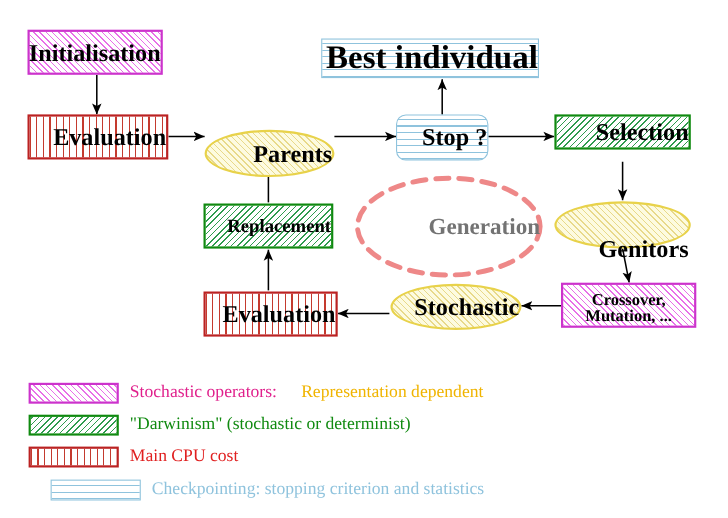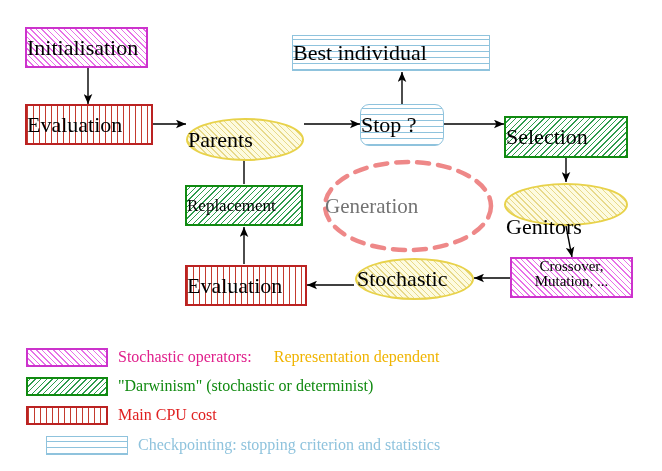--- a/index.html
+++ b/index.html
@@ -1,21 +1,21 @@
 <!DOCTYPE html>
 <html><head>
 <meta charset="utf-8">
 <style>
   html,body{margin:0;padding:0;background:#ffffff;}
   body{
     width:662px;height:471px;position:relative;overflow:hidden;
     font-family:"Liberation Serif", serif;
   }
   #canvas{position:absolute;left:0;top:0;width:662px;height:471px;}
-  .node{position:absolute;display:flex;align-items:center;justify-content:flex-start;text-align:center;}
+  .node{position:absolute;display:flex;align-items:center;justify-content:flex-end;text-align:center;font-weight:bold;}
   .node .lbl{position:relative;z-index:5;color:#000;font-family:"Liberation Serif",serif;}
   .box{box-sizing:border-box;}
   .ell{box-sizing:border-box;border-radius:50%;}
   
   .fill-magenta{
     background-color:#ffffff;
     background-image:repeating-linear-gradient(45deg,
       #e86fe8 0px,#e86fe8 1px,rgba(255,255,255,0) 1px,rgba(255,255,255,0) 4px);
     border:2px solid #cc33cc;
   }
@@ -100,28 +100,28 @@
 
 <div class="node box fill-red" style="left:25px;top:104px;width:128px;height:41px;">
   <span class="lbl" style="font-size:22px;">Evaluation</span>
 </div>
 
 <div class="node ell fill-yellow" style="left:186px;top:118px;width:118px;height:43px;">
   <span class="lbl" style="font-size:22px;">Parents</span>
 </div>
 
 <div class="node box fill-blue" style="left:292px;top:35px;width:198px;height:36px;">
-  <span class="lbl" style="font-size:22px;">Best individual</span>
+  <span class="lbl" style="font-size:30px;">Best individual</span>
 </div>
 
 <div class="node box rounded fill-blue" style="left:360px;top:104px;width:84px;height:42px;">
   <span class="lbl" style="font-size:22px;">Stop ?</span>
 </div>
 
-<div class="node box fill-green" style="left:504px;top:116px;width:124px;height:42px;">
+<div class="node box fill-green" style="left:504px;top:104px;width:124px;height:32px;">
   <span class="lbl" style="font-size:22px;">Selection</span>
 </div>
 
 <div class="node ell fill-yellow" style="left:504px;top:183px;width:124px;height:43px;">
   <span class="lbl" style="font-size:22px;margin-top:44px;">Genitors</span>
 </div>
 
 <div class="node box fill-magenta" style="left:510px;top:257px;width:123px;height:41px;flex-direction:column;line-height:1.0;">
   <span class="lbl" style="font-size:15px;">Crossover,</span>
   <span class="lbl" style="font-size:15px;">Mutation, ...</span>

